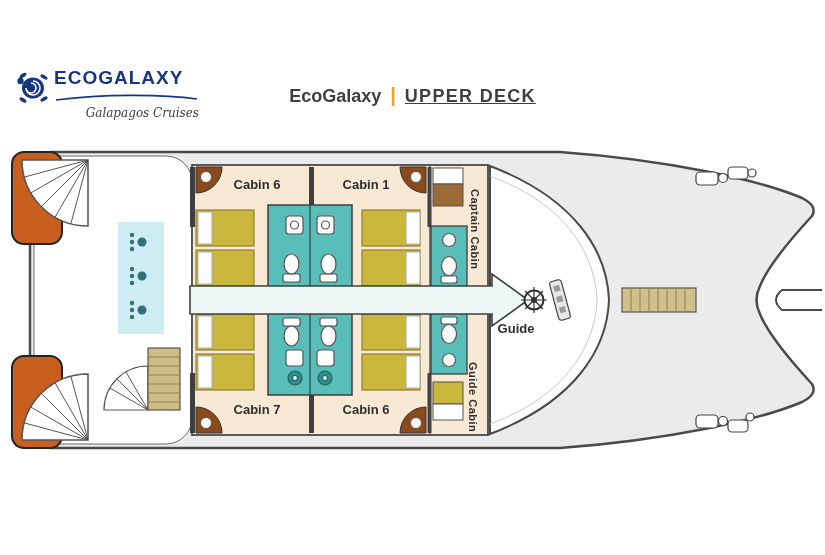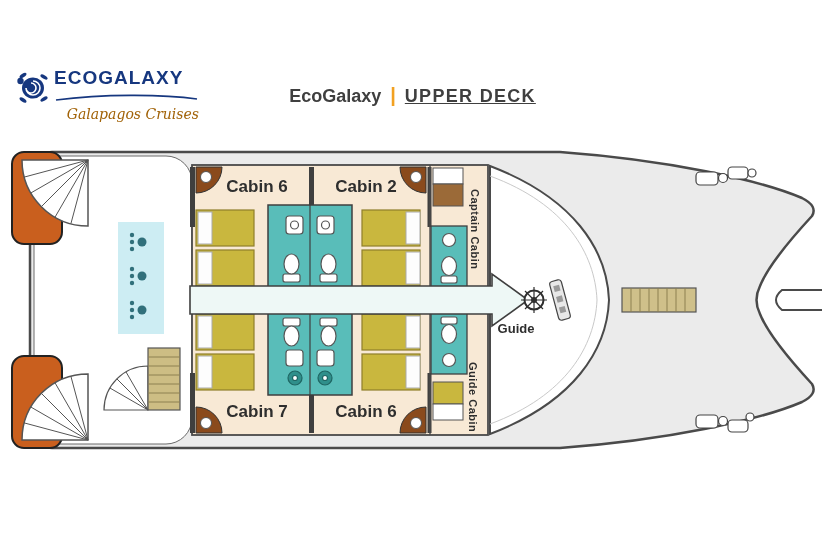--- a/index.html
+++ b/index.html
@@ -4,31 +4,31 @@
 <style>
   html,body{margin:0;padding:0;background:#fff;}
   .page{position:relative;width:825px;height:475px;background:#ffffff;
         font-family:"Liberation Sans",sans-serif;overflow:hidden;}
 
   
   .logo{position:absolute;left:12px;top:68px;width:190px;}
   .logo-row{display:flex;align-items:flex-start;}
   .logo-textcol{margin-left:2px;}
   .logo-brand{font-size:19px;font-weight:bold;color:#16377f;letter-spacing:1px;line-height:20px;}
-  .logo-tagline{font-family:"DejaVu Serif",serif;font-style:italic;font-size:14px;
-                color:#a16207;text-align:right;margin-top:0px;}
+  .logo-tagline{font-family:"DejaVu Serif",serif;font-style:italic;font-size:12px;
+                color:#404040;text-align:right;margin-top:0px;}
   .header{position:absolute;top:85px;left:0;width:100%;display:flex;
           justify-content:center;align-items:center;gap:9px;}
   .header .brand{font-size:18px;font-weight:bold;color:#3f3f3f;}
   .header .sep{font-size:20px;font-weight:bold;color:#f2a121;position:relative;top:-1px;}
   .header .deckname{font-size:18px;font-weight:600;color:#3f3f3f;letter-spacing:1.3px;text-decoration:underline;}
 
   
   .deck-svg{position:absolute;left:0;top:140px;}
-  .lbl{position:absolute;font-weight:bold;color:#2e2e2e;font-size:17px;text-align:center;}
+  .lbl{position:absolute;font-weight:bold;color:#2e2e2e;font-size:13px;text-align:center;}
   .vlbl{position:absolute;font-weight:bold;color:#2e2e2e;font-size:11px;
         writing-mode:vertical-rl;text-orientation:mixed;letter-spacing:.5px;
         display:flex;align-items:center;justify-content:center;}
 </style>
 </head>
 <body>
 
 <div class="page">
 
   <div class="logo">
@@ -247,21 +247,21 @@
 
     <g fill="#ffffff" stroke="#444" stroke-width="1.2">
       <rect x="696" y="275" width="22" height="13" rx="4"></rect>
       <circle cx="723" cy="281" r="4.5"></circle>
       <rect x="728" y="280" width="20" height="12" rx="4"></rect>
       <circle cx="750" cy="277" r="4"></circle>
     </g>
   </svg>
 
   <div class="lbl" style="left:217px;top:177px;width:80px;">Cabin 6</div>
-  <div class="lbl" style="left:326px;top:177px;width:80px;">Cabin 2</div>
+  <div class="lbl" style="left:326px;top:177px;width:80px;">Cabin 1</div>
   <div class="lbl" style="left:217px;top:402px;width:80px;">Cabin 7</div>
   <div class="lbl" style="left:326px;top:402px;width:80px;">Cabin 6</div>
 
   <div class="vlbl" style="left:463px;top:165px;width:24px;height:128px;">Captain Cabin</div>
   <div class="vlbl" style="left:461px;top:350px;width:24px;height:94px;">Guide Cabin</div>
 
   <div class="lbl" style="left:488px;top:321px;width:56px;font-size:13px;">Guide</div>
 
 </div>
 

